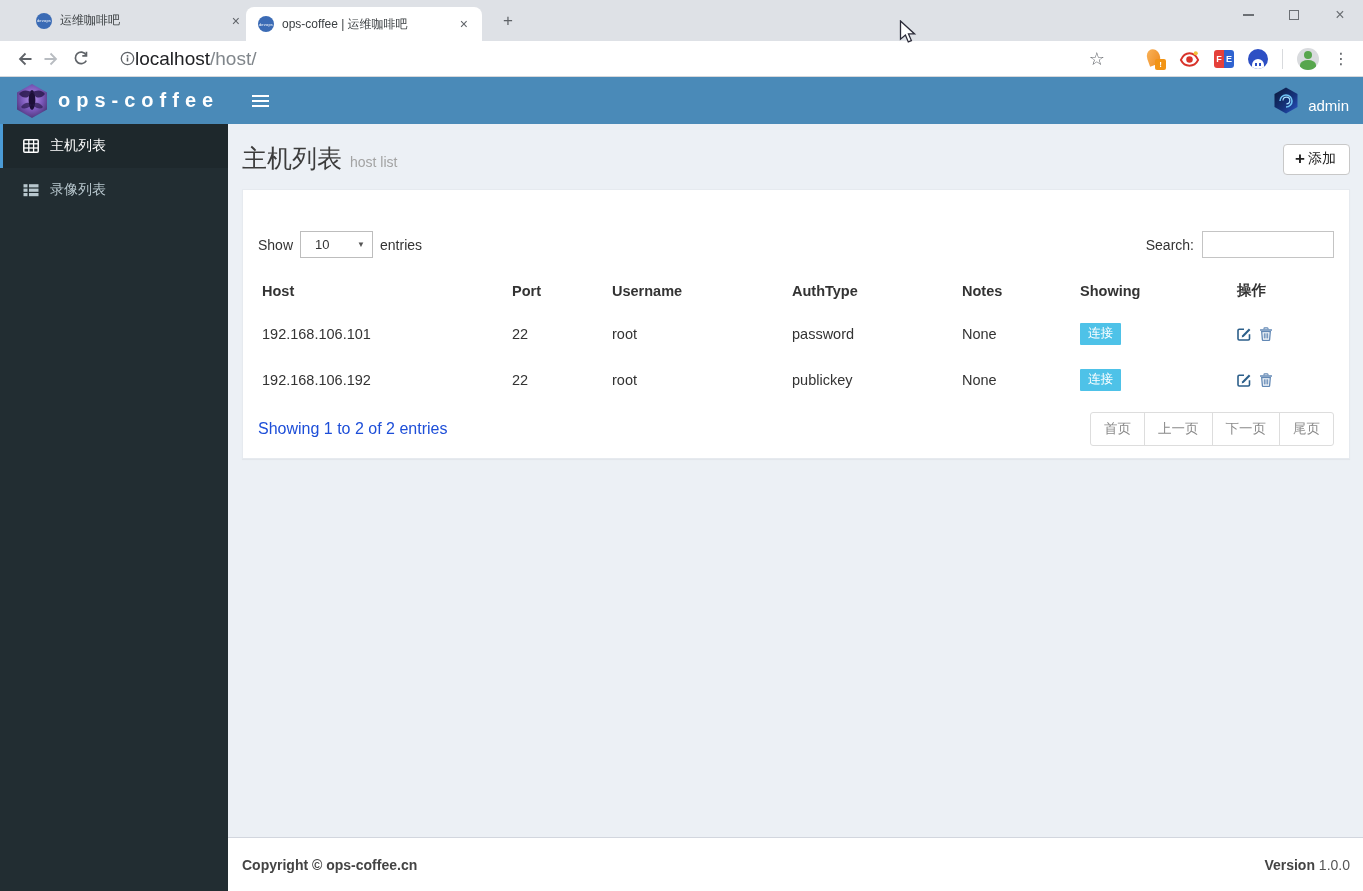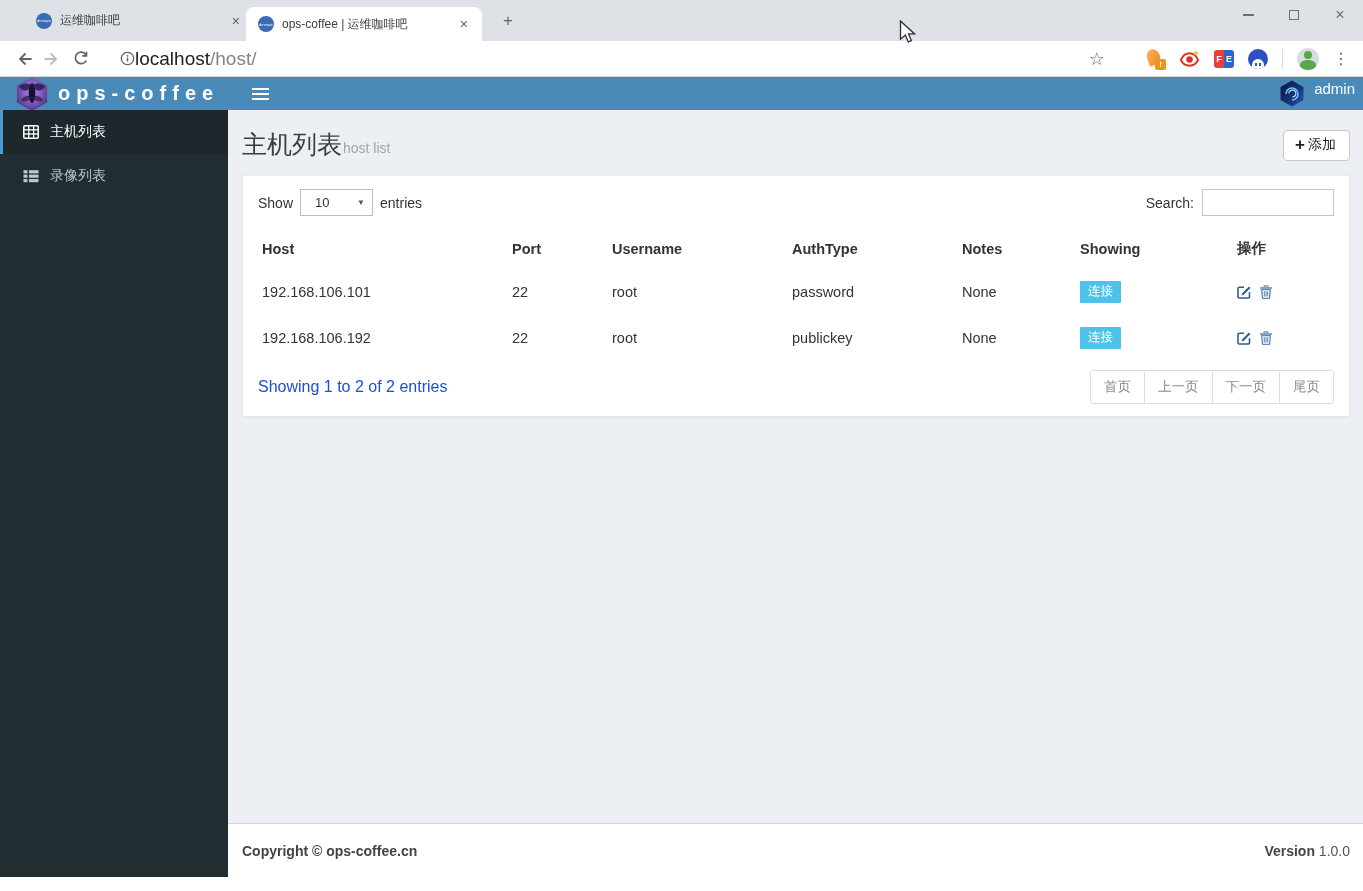--- a/index.html
+++ b/index.html
@@ -46,47 +46,47 @@
   .ext-face { width:20px; height:20px; border-radius:50%; background:#2d4fc4; position:relative; overflow:hidden; }
   .ext-face-white { position:absolute; left:4px; bottom:-1px; width:12px; height:11px; background:#fff; border-radius:6px 6px 0 0; }
   .ext-face-eye { position:absolute; width:2px; height:3px; background:#2d4fc4; bottom:3px; }
   .tool-divider { width:1px; height:20px; background:#d8dadd; }
   .profile { width:22px; height:22px; border-radius:50%; background:#d9dbde; position:relative; overflow:hidden; }
   .profile-head { position:absolute; left:7px; top:3px; width:8px; height:8px; border-radius:50%; background:#57a64d; }
   .profile-body { position:absolute; left:3px; top:12px; width:16px; height:10px; border-radius:50% 50% 0 0; background:#57a64d; }
   .menu-dots { font-size:16px; color:#5f6368; line-height:1; }
 
   
-  .app-header { height:33px; background:#4a8ab8; display:flex; align-items:center; }
+  .app-header { height:47px; background:#4a8ab8; display:flex; align-items:center; }
   .brand { width:228px; flex:none; display:flex; align-items:center; padding-left:15px; gap:9px; }
   .brand-name { color:#fff; font-size:20px; font-weight:bold; letter-spacing:6px; white-space:nowrap; }
   .hamburger { margin-left:18px; display:flex; flex-direction:column; gap:3px; padding:6px; }
   .hamburger span { width:17px; height:2px; background:#fff; }
-  .user-box { margin-left:auto; display:flex; align-items:flex-start; gap:9px; padding-right:8px; }
+  .user-box { margin-left:auto; display:flex; align-items:flex-end; gap:9px; padding-right:14px; }
   .user-name { color:#fff; font-size:15px; }
 
   
   .app-body { display:flex; height:767px; }
   .sidebar { width:228px; flex:none; background:#222d32; }
   .side-item { height:44px; display:flex; align-items:center; gap:11px; padding-left:20px;
                font-size:14px; color:#b8c7ce; border-left:3px solid transparent; }
   .side-item.active { background:#1e282c; color:#fff; border-left-color:#4b9bd6; }
   .main { flex:1; background:#ecf0f5; display:flex; flex-direction:column; }
   .content { flex:1; padding:12px 13px 0 14px; }
 
   .content-header { display:flex; align-items:flex-start; justify-content:space-between; padding:6px 0 4px 0; }
   .page-title { font-size:25px; color:#3c3c3c; font-weight:normal; display:inline; }
-  .page-subtitle { font-size:14px; color:#a3a3a3; margin-left:1px; }
+  .page-subtitle { font-size:14px; color:#a3a3a3; margin-left:8px; }
   .add-btn { background:#fff; border:1px solid #c8c8c8; border-radius:4px; padding:5px 13px 6px 11px;
              font-size:14px; color:#222; display:inline-flex; align-items:center; gap:3px; margin-top:2px; }
   .add-plus { font-weight:bold; font-size:17px; line-height:14px; }
 
   .panel { margin-top:10px; background:#fff; border:1px solid #e6eaef; box-shadow:0 1px 1px rgba(0,0,0,.04);
            padding:13px 15px 12px; }
-  .tbl-controls { display:flex; align-items:center; justify-content:space-between; }
+  .tbl-controls { display:flex; align-items:center; justify-content:space-between;margin-top:28px; }
   .ctrl-left, .ctrl-right { display:flex; align-items:center; font-size:14px; color:#333; }
   .pagesize { width:73px; height:27px; border:1px solid #bdbdbd; margin:0 7px; display:flex; align-items:center;
               justify-content:space-between; padding:0 7px 0 14px; font-size:13px; color:#333; background:#fff; }
   .pagesize .arrow { font-size:8px; color:#555; }
   .search-input { width:132px; height:27px; border:1px solid #c4c4c4; margin-left:8px; padding:0 6px; font-size:13px; }
 
   table { width:100%; border-collapse:collapse; table-layout:fixed; margin-top:13px; }
   th { text-align:left; font-size:14.5px; color:#333; padding:10px 4px 11px; }
   td { font-size:14.5px; color:#333; padding:12px 4px; }
   .connect-btn { display:inline-block; background:#4ec2e8; color:#fff; font-size:12.5px;

